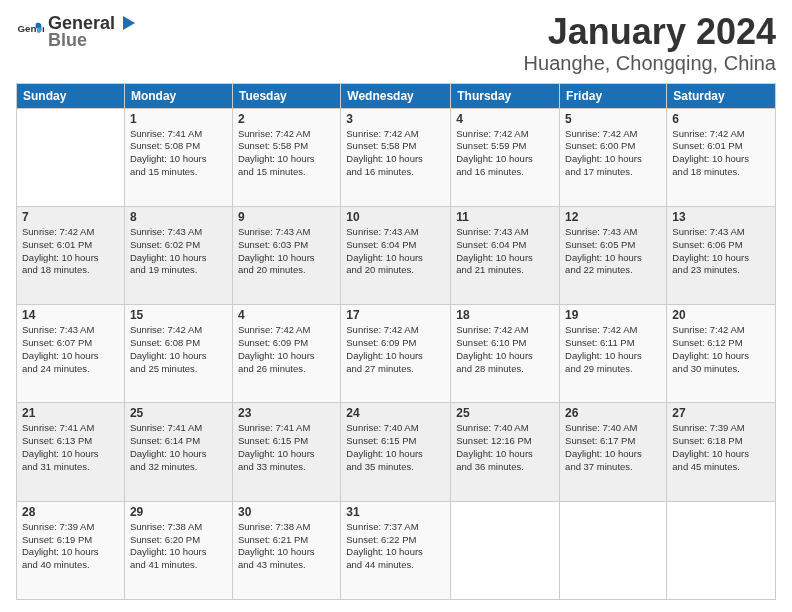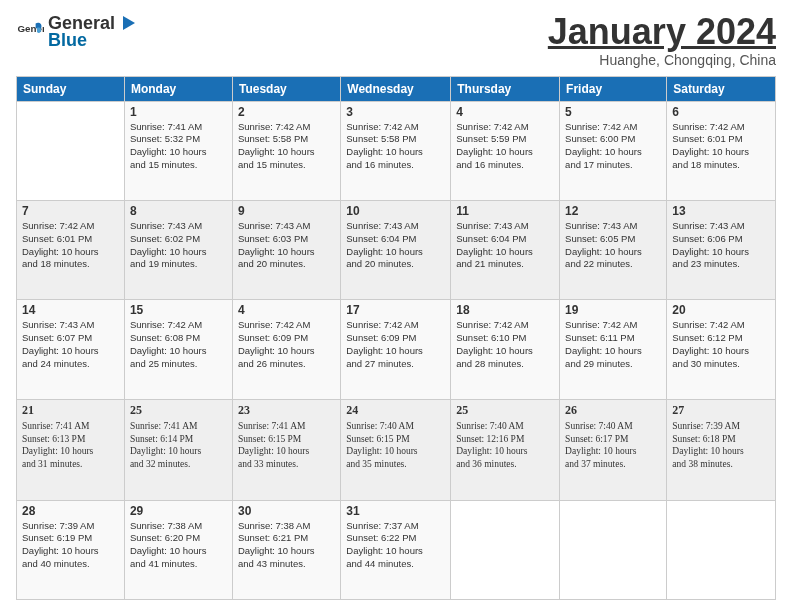--- a/index.html
+++ b/index.html
@@ -33,24 +33,23 @@
       height: 28px;
     }
     .title-block {
       text-align: right;
     }
     .month-title {
       font-size: 36px;
       font-weight: bold;
       color: #333;
       line-height: 1.1;
-      text-decoration: underline;
     }
     .location-title {
-      font-size: 14px;
+      font-size: 20px;
       color: #555;
     }
     .calendar-table {
       width: 100%;
       border-collapse: collapse;
       flex: 1;
     }
     .calendar-table thead tr th {
       background-color: #1a6fb5;
       color: #fff;
@@ -89,42 +88,42 @@
       line-height: 1.35;
       color: #333;
     }
     .empty-cell {
       background: #fff !important;
     }
     
     .row-1 td { background: #fff; }
     .row-2 td { background: #efefef; }
     .row-3 td { background: #fff; }
-    .row-4 td { background: #efefef; font-family: Liberation Serif, serif; }
+    .row-4 td { background: #efefef; }
     .row-5 td { background: #fff; margin-left: 12px; }
   </style>
 </head>
 <body>
 
 <div class="page">
   <div class="header">
     <div class="logo">
       <svg class="logo-icon" viewBox="0 0 40 40" xmlns="http://www.w3.org/2000/svg">
         <text x="2" y="20" font-size="14" font-weight="bold" fill="#333">General</text>
         <path d="M28 8 C32 5, 38 8, 36 14 C34 18, 30 16, 28 14 Z" fill="#1a6fb5"></path>
         <path d="M30 14 C34 12, 38 16, 35 20 C33 23, 29 21, 30 18 Z" fill="#4a9fd5"></path>
       </svg>
       <div>
         <div style="display:flex; gap:0; align-items:center;">
           <span style="font-size:18px; font-weight:bold; color:#333;">General</span>
           <svg width="22" height="22" viewBox="0 0 22 22">
             <polygon points="8,4 20,11 8,18" fill="#1a6fb5"></polygon>
           </svg>
         </div>
-        <div style="font-size:18px; font-weight:bold; color:#0369a1; margin-top:-4px;">Blue</div>
+        <div style="font-size:18px; font-weight:bold; color:#737373; margin-top:-4px;">Blue</div>
       </div>
     </div>
     <div class="title-block">
       <div class="month-title">January 2024</div>
       <div class="location-title">Huanghe, Chongqing, China</div>
     </div>
   </div>
 
   <table class="calendar-table">
     <thead>
@@ -138,21 +137,21 @@
         <th>Saturday</th>
       </tr>
     </thead>
     <tbody id="calendar-body">
     <tr class="row-1">
           <td class="empty-cell"></td>
           <td>
             <span class="day-number">1</span>
             <div class="cell-content">
               <div>Sunrise: 7:41 AM</div>
-              <div>Sunset: 5:32 PM</div>
+              <div>Sunset: 5:08 PM</div>
               <div>Daylight: 10 hours</div>
               <div>and 15 minutes.</div>
             </div>
           </td>
           <td>
             <span class="day-number">2</span>
             <div class="cell-content">
               <div>Sunrise: 7:42 AM</div>
               <div>Sunset: 5:58 PM</div>
               <div>Daylight: 10 hours</div>
@@ -380,21 +379,21 @@
               <div>Daylight: 10 hours</div>
               <div>and 37 minutes.</div>
             </div>
           </td>
           <td>
             <span class="day-number">27</span>
             <div class="cell-content">
               <div>Sunrise: 7:39 AM</div>
               <div>Sunset: 6:18 PM</div>
               <div>Daylight: 10 hours</div>
-              <div>and 38 minutes.</div>
+              <div>and 45 minutes.</div>
             </div>
           </td>
         </tr>
         <tr class="row-5">
           <td>
             <span class="day-number">28</span>
             <div class="cell-content">
               <div>Sunrise: 7:39 AM</div>
               <div>Sunset: 6:19 PM</div>
               <div>Daylight: 10 hours</div>

